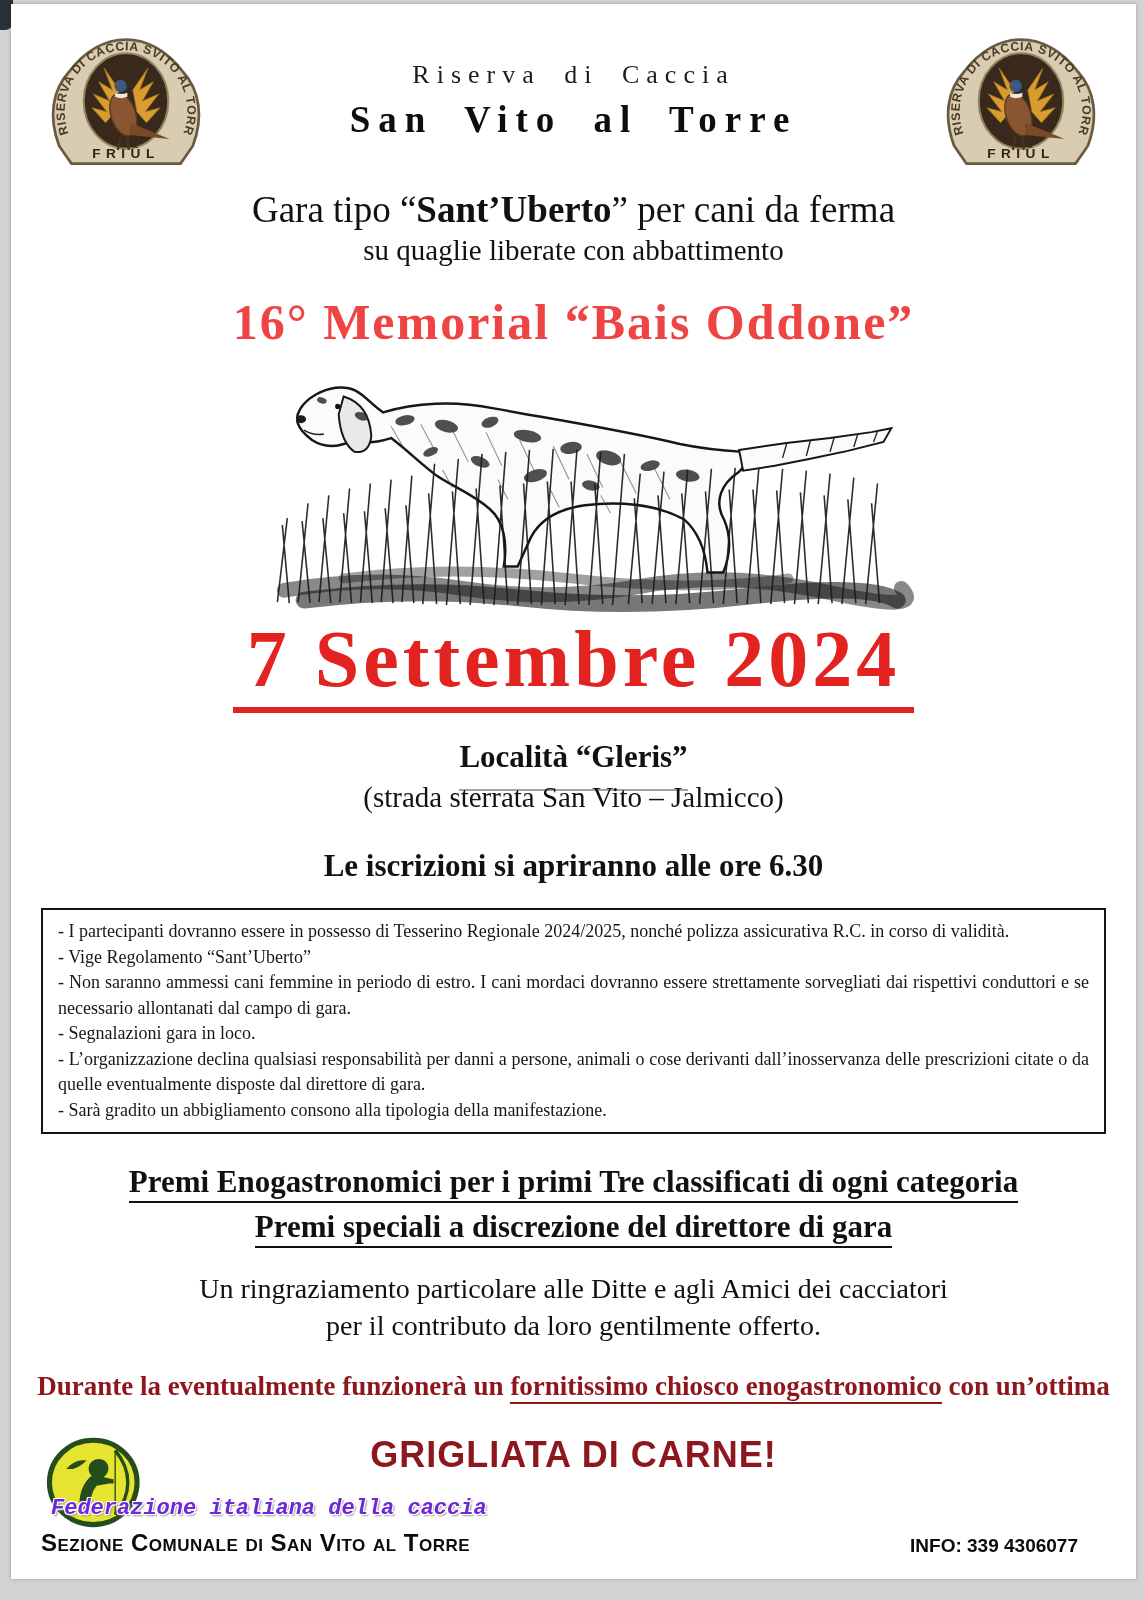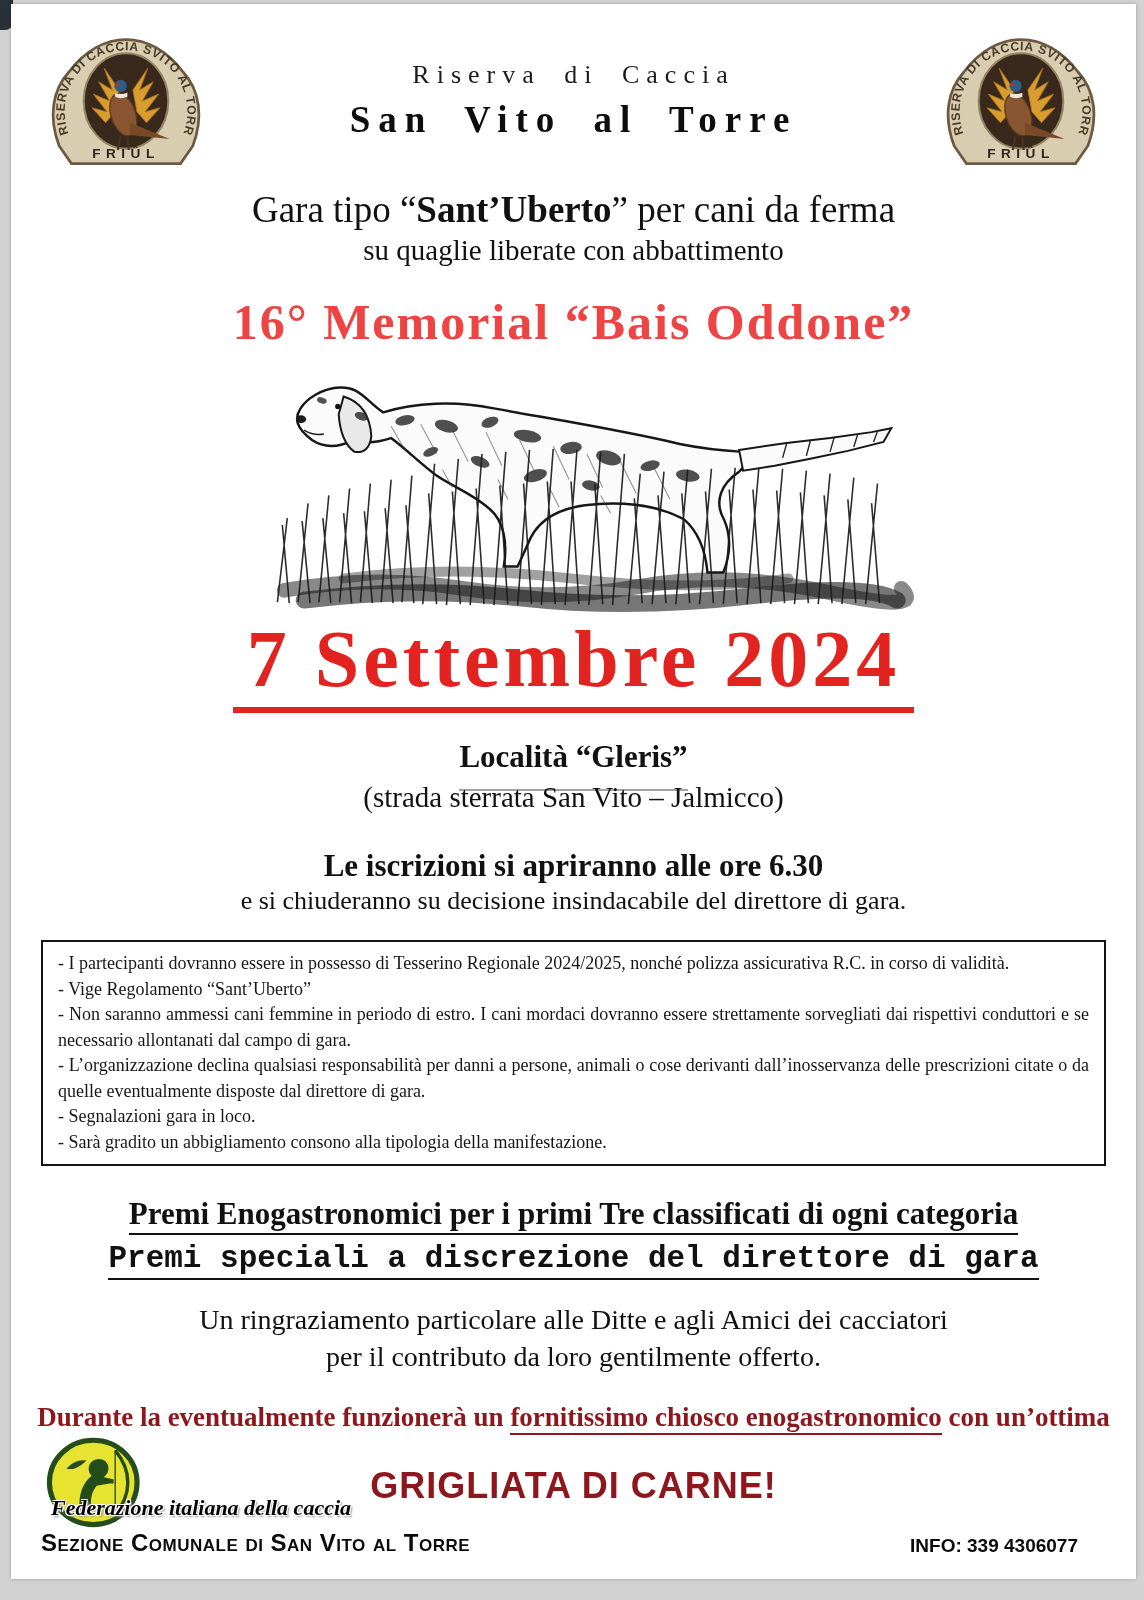--- a/index.html
+++ b/index.html
@@ -40,37 +40,37 @@
   .iscrizioni{text-align:center;font-size:31px;font-weight:bold;margin-top:34px;}
   .chiusura{text-align:center;font-size:26px;margin-top:2px;}
   
   .rules-box{
     margin:24px 30px 0 30px;border:2px solid #141414;
     padding:9px 15px;font-size:18px;line-height:1.42;text-align:justify;color:#161616;
   }
   .rules-box div{margin:0;}
   
   .premi{text-align:center;font-size:31px;font-weight:bold;margin-top:30px;}
-  .premi + .premi{margin-top:9px;font-family:Liberation Mono, monospace;}
+  .premi + .premi{margin-top:9px;}
   .premi span{border-bottom:2px solid #111;padding-bottom:2px;}
   .thanks{text-align:center;font-size:28px;margin-top:26px;line-height:1.25;}
   .thanks.second{margin-top:2px;}
   
   .durante{text-align:center;font-size:27px;font-weight:bold;color:#8e171d;margin-top:28px;}
   .durante .u{border-bottom:2px solid #8e171d;padding-bottom:1px;}
   .grigliata{text-align:center;font-size:36px;font-weight:bold;color:#8e171d;margin-top:32px;
     font-family:"Liberation Sans","DejaVu Sans",sans-serif;letter-spacing:1px;}
   
   .footer{position:absolute;left:0;right:0;bottom:0;height:150px;}
   .fed-logo{position:absolute;left:30px;bottom:44px;width:300px;height:100px;}
   .fed-logo svg{position:absolute;left:0;top:0;width:118px;height:100px;}
   .fed-caption{
     position:absolute;left:10px;bottom:14px;white-space:nowrap;
-    font-family:Liberation Serif, serif;
-    font-style:italic;font-weight:bold;font-size:22px;color:#000000;
+    font-family:Liberation Mono, monospace;
+    font-style:italic;font-weight:bold;font-size:22px;color:#6d28d9;
     text-shadow:-1px -1px 0 #fff,1px -1px 0 #fff,-1px 1px 0 #fff,1px 1px 0 #fff,2px 2px 2px #9a9a9a;
   }
   .sezione{
     position:absolute;left:30px;bottom:22px;
     font-family:"Liberation Sans","DejaVu Sans",sans-serif;
     font-weight:bold;font-size:24px;font-variant:small-caps;letter-spacing:.5px;color:#0b0b0b;
   }
   .info{
     position:absolute;right:58px;bottom:22px;
     font-family:"Liberation Sans","DejaVu Sans",sans-serif;
@@ -200,28 +200,27 @@
       </g>
     </svg>
   </div>
 
   <div class="date-line"><span>7 Settembre 2024</span></div>
 
   <div class="localita"><span>Località “Gleris”</span></div>
   <div class="strada">(strada sterrata San Vito – Jalmicco)</div>
 
   <div class="iscrizioni">Le iscrizioni si apriranno alle ore 6.30</div>
-  <div class="chiusura">e si chiuderanno su decisione insindacabile del direttore di gara.</div>
 
   <div class="rules-box">
     <div>- I partecipanti dovranno essere in possesso di Tesserino Regionale 2024/2025, nonché polizza assicurativa R.C. in corso di validità.</div>
     <div>- Vige Regolamento “Sant’Uberto”</div>
     <div>- Non saranno ammessi cani femmine in periodo di estro. I cani mordaci dovranno essere strettamente sorvegliati dai rispettivi conduttori e se necessario allontanati dal campo di gara.</div>
+    <div>- Segnalazioni gara in loco.</div>
     <div>- L’organizzazione declina qualsiasi responsabilità per danni a persone, animali o cose derivanti dall’inosservanza delle prescrizioni citate o da quelle eventualmente disposte dal direttore di gara.</div>
-    <div>- Segnalazioni gara in loco.</div>
     <div>- Sarà gradito un abbigliamento consono alla tipologia della manifestazione.</div>
   </div>
 
   <div class="premi"><span>Premi Enogastronomici per i primi Tre classificati di ogni categoria</span></div>
   <div class="premi"><span>Premi speciali a discrezione del direttore di gara</span></div>
   <div class="thanks">Un ringraziamento particolare alle Ditte e agli Amici dei cacciatori</div>
   <div class="thanks second">per il contributo da loro gentilmente offerto.</div>
 
   <div class="durante"><span>Durante la eventualmente funzionerà un </span><span class="u">fornitissimo chiosco enogastronomico</span><span> con un’ottima</span></div>
   <div class="grigliata">GRIGLIATA DI CARNE!</div>

